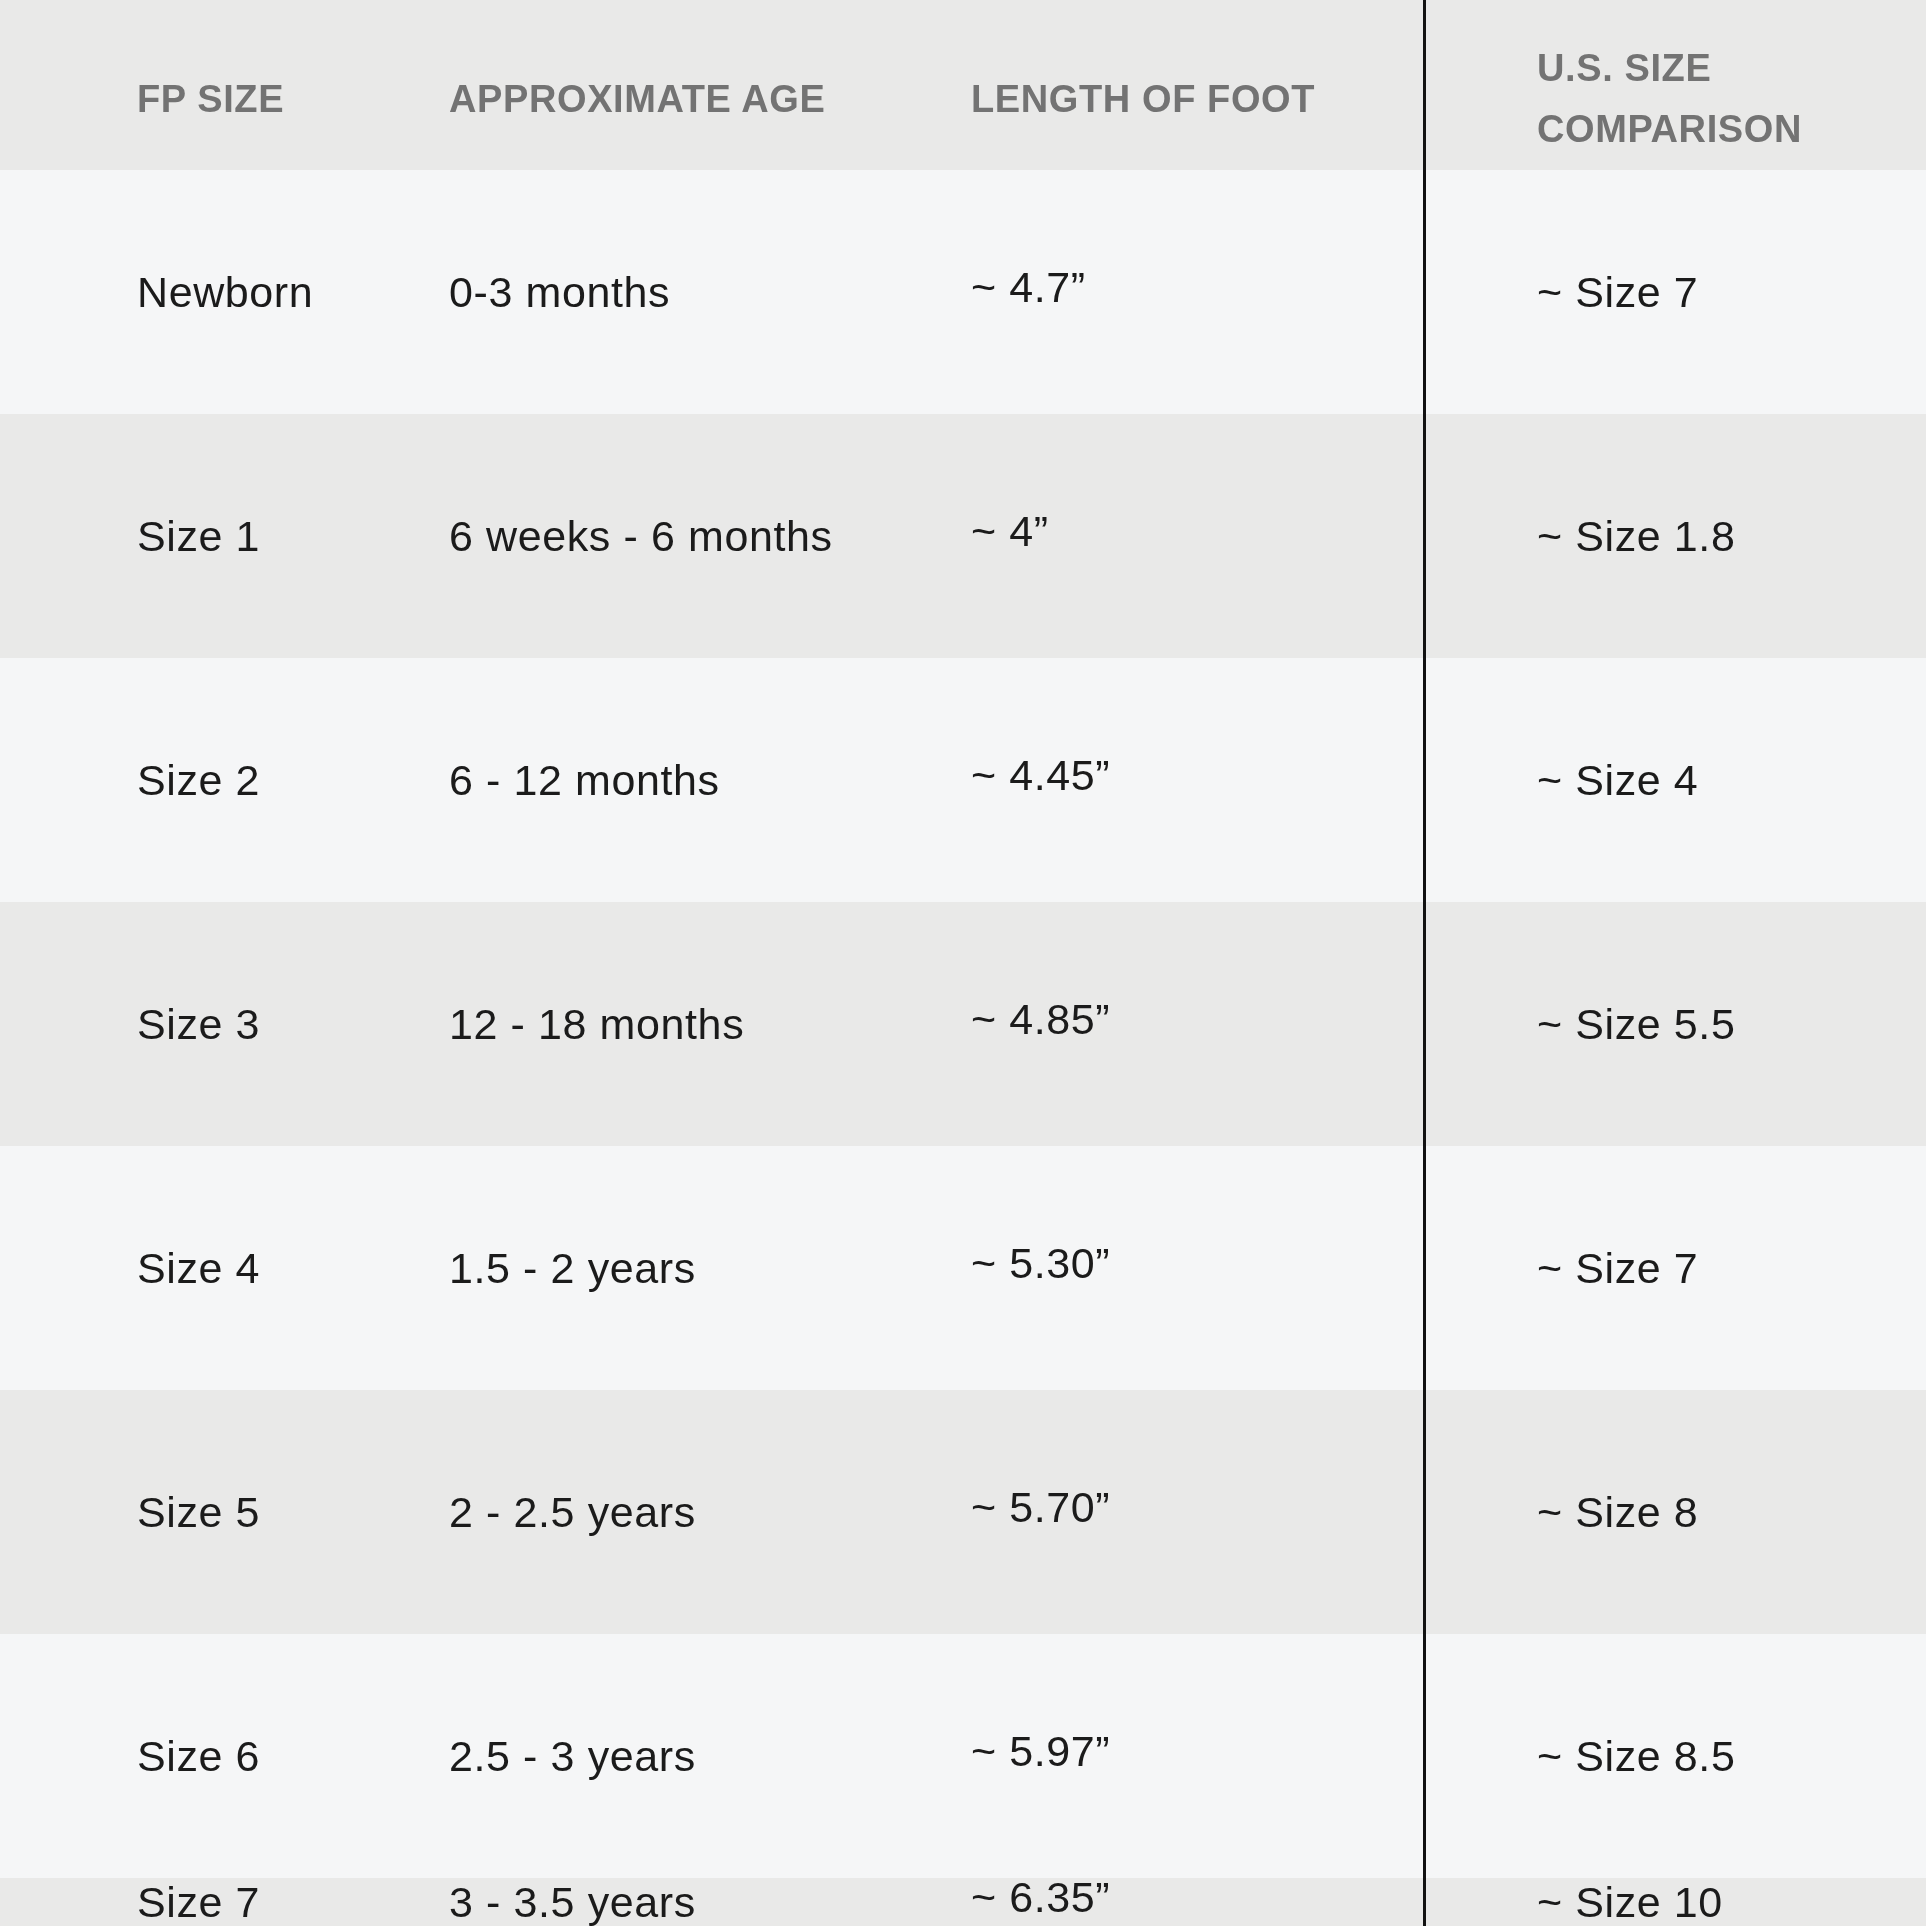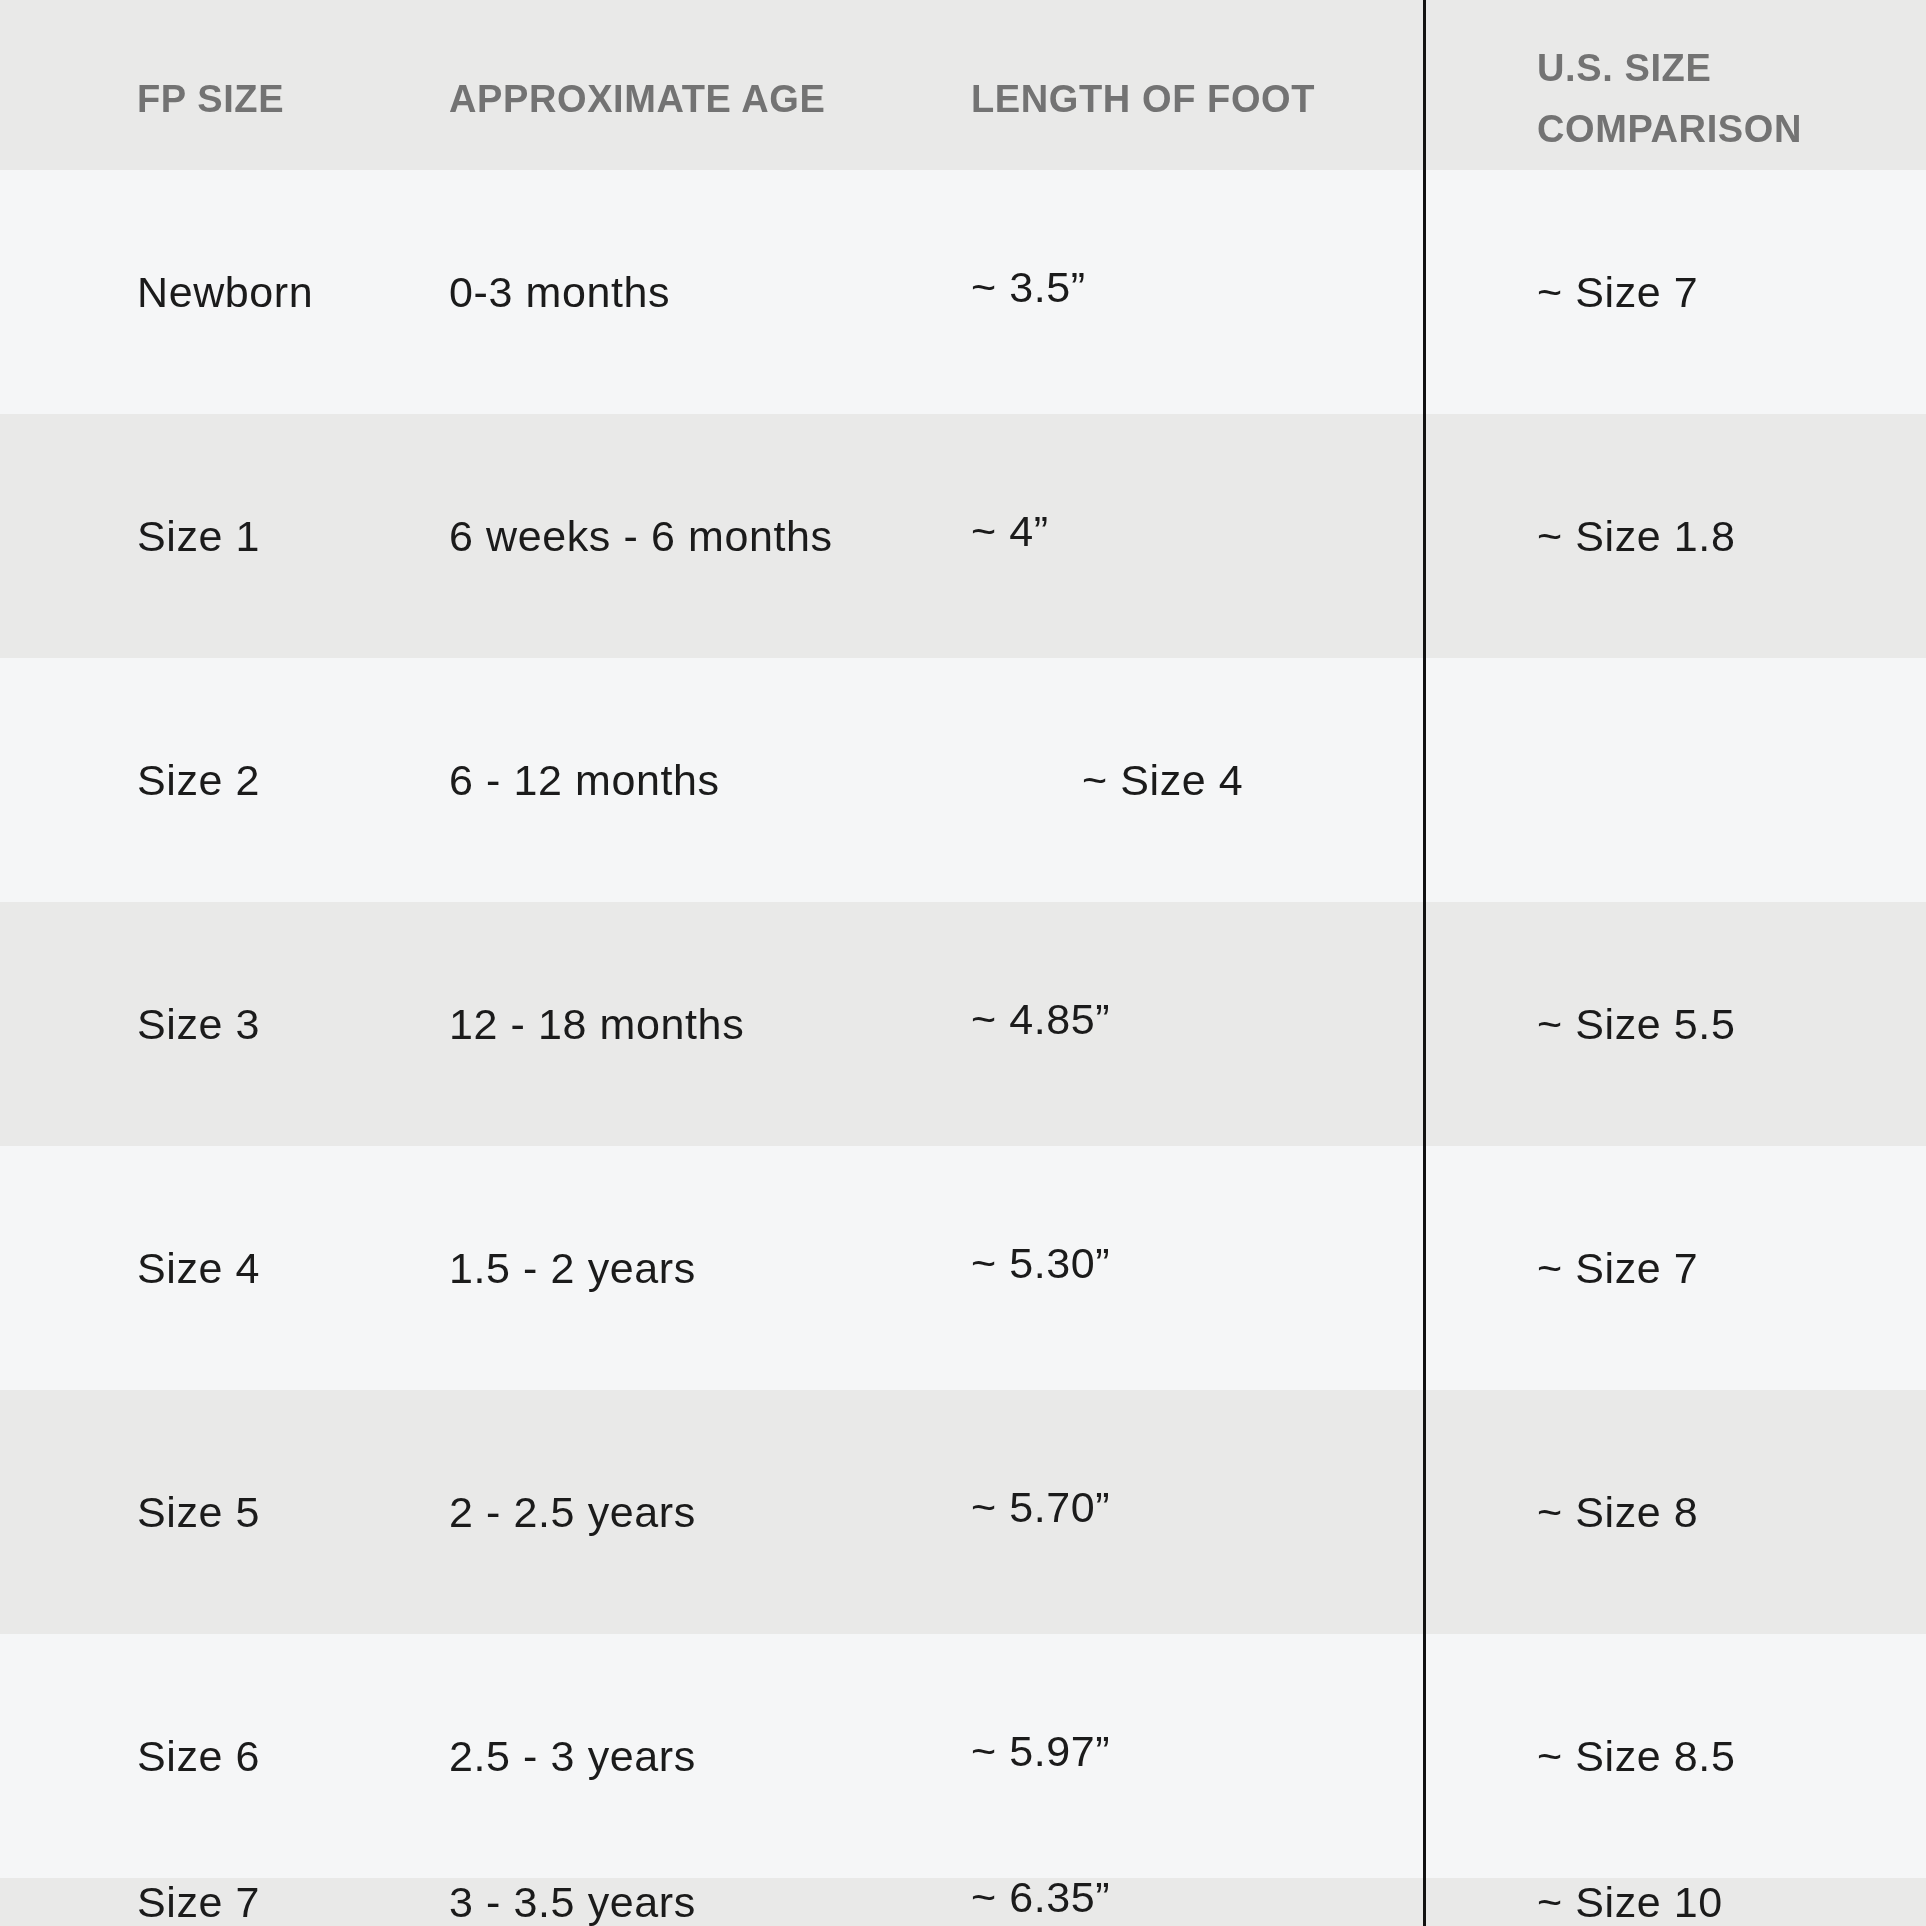--- a/index.html
+++ b/index.html
@@ -73,32 +73,33 @@
     </div>
     <div class="cell c4">
       <div class="wrap">U.S. SIZE COMPARISON</div>
     </div>
   </div>
 
   <div id="rows">
       <div class="row data-row bg-light">
         <div class="cell c1">Newborn</div>
         <div class="cell c2">0-3 months</div>
-        <div class="cell c3">~ 3.5”</div>
+        <div class="cell c3">~ 4.7”</div>
         <div class="cell c4">~ Size 7</div>
       </div>
       <div class="row data-row bg-gray">
         <div class="cell c1">Size 1</div>
         <div class="cell c2">6 weeks - 6 months</div>
         <div class="cell c3">~ 4”</div>
         <div class="cell c4">~ Size 1.8</div>
       </div>
       <div class="row data-row bg-light">
         <div class="cell c1">Size 2</div>
         <div class="cell c2">6 - 12 months</div>
+        <div class="cell c3">~ 4.45”</div>
         <div class="cell c4">~ Size 4</div>
       </div>
       <div class="row data-row bg-gray">
         <div class="cell c1">Size 3</div>
         <div class="cell c2">12 - 18 months</div>
         <div class="cell c3">~ 4.85”</div>
         <div class="cell c4">~ Size 5.5</div>
       </div>
       <div class="row data-row bg-light">
         <div class="cell c1">Size 4</div>

